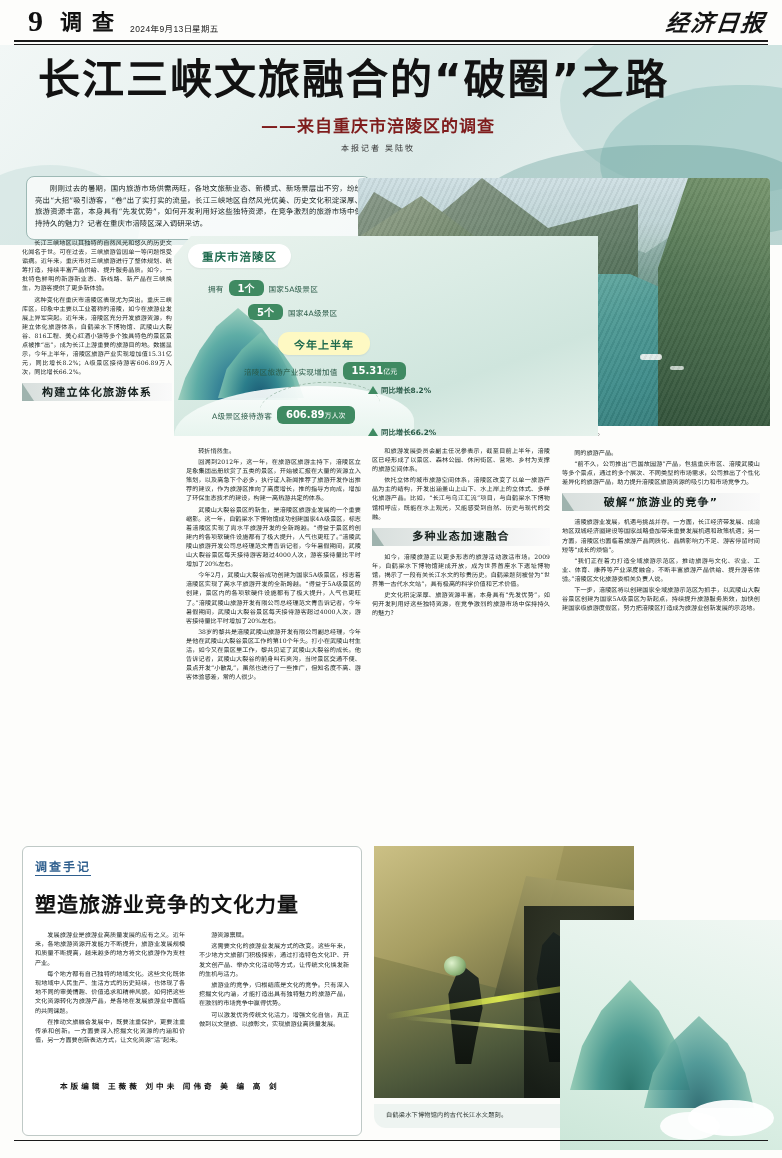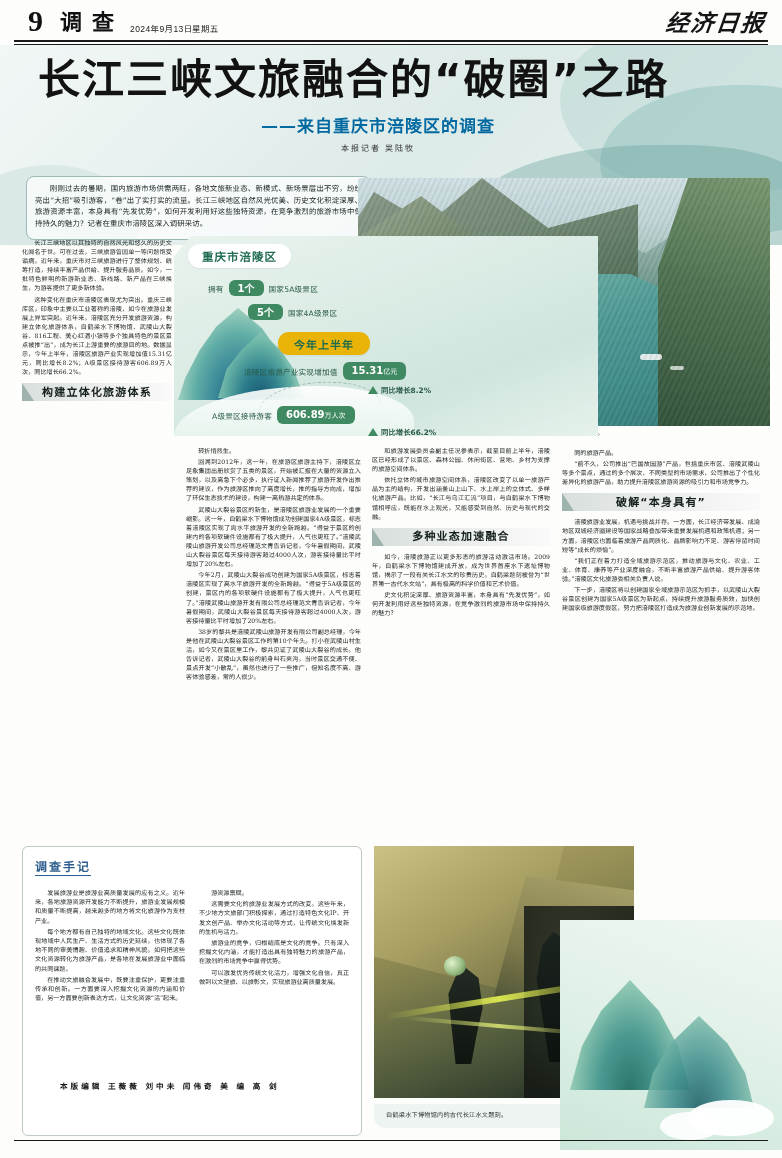--- a/index.html
+++ b/index.html
@@ -49,21 +49,21 @@
 
   
   .title-main{
     position:absolute;left:38px;top:56px;width:680px;
     font-size:42px;font-weight:bold;letter-spacing:2px;line-height:48px;
     font-family:"DejaVu Sans","Liberation Sans",sans-serif;color:#121212;
     white-space:nowrap;
   }
   .title-sub{
     position:absolute;left:38px;top:112px;width:680px;text-align:center;
-    font-size:17px;font-weight:bold;letter-spacing:1px;color:#0369a1;
+    font-size:17px;font-weight:bold;letter-spacing:1px;color:#7f1d1d;
     font-family:"DejaVu Serif","Liberation Serif",serif;
   }
   .title-byline{
     position:absolute;left:38px;top:142px;width:680px;text-align:center;
     font-size:8px;letter-spacing:2px;color:#333;
   }
 
   
   .lead-box{
     position:absolute;left:26px;top:176px;width:345px;height:64px;
@@ -136,21 +136,21 @@
     font-family:"DejaVu Sans","Liberation Sans",sans-serif;}
   .ip-chip{
     background:#3f8a62;color:#fff;border-radius:6px;padding:2.5px 9px;
     font-size:10px;font-weight:bold;line-height:11px;
     font-family:"DejaVu Sans","Liberation Sans",sans-serif;white-space:nowrap;
   }
   .ip-chip .unit{font-size:7px;font-weight:normal;}
   .ip-r1{left:34px;top:44px;}
   .ip-r2{left:74px;top:68px;}
   .ip-period{
-    position:absolute;left:104px;top:96px;padding:3.5px 16px;background:#eab308;border-radius:11px;
+    position:absolute;left:104px;top:96px;padding:3.5px 16px;background:#fef9c3;border-radius:11px;
     font-size:11px;font-weight:bold;color:#1f6b4f;letter-spacing:1px;
     box-shadow:0 1px 2px rgba(0,0,0,.06);
     font-family:"DejaVu Sans","Liberation Sans",sans-serif;
   }
   .ip-stat1{left:50px;top:126px;margin-left:20px;}
   .ip-stat2{left:38px;top:170px;}
   .ip-growth{position:absolute;display:flex;align-items:center;gap:3px;}
   .ip-g1{left:194px;top:148px;}
   .ip-g2{left:194px;top:190px;}
   .tri-up{width:0;height:0;border-left:5px solid transparent;border-right:5px solid transparent;
@@ -370,29 +370,30 @@
       <span>多种业态加速融合</span>
     </div>
     <p>如今，涪陵旅游正以更多形态的旅游活动激活市场。2009年，白鹤梁水下博物馆建成开放，成为世界首座水下遗址博物馆，揭示了一段有关长江水文的珍贵历史。白鹤梁题刻被誉为“世界第一古代水文站”，具有极高的科学价值和艺术价值。</p>
     <p>史文化积淀深厚、旅游资源丰富，本身具有“先发优势”，如何开发利用好这些独特资源，在竞争激烈的旅游市场中保持持久的魅力？</p>
   </div>
 
   <div class="col c4">
     <p>同的旅游产品。</p>
     <p>“前不久，公司推出“巴国故园游”产品，包括重庆市区、涪陵武陵山等多个景点，通过的多个层次、不同类型的市场需求，公司推出了个性化差异化的旅游产品，助力提升涪陵区旅游资源的吸引力和市场竞争力。</p>
     <div class="sec-head">
-      <span>破解“本身具有”</span>
+      <span>破解“旅游业的竞争”</span>
     </div>
     <p>涪陵旅游业发展，机遇与挑战并存。一方面，长江经济带发展、成渝地区双城经济圈建设等国家战略叠加带来重要发展机遇和政策机遇；另一方面，涪陵区也面临着旅游产品同质化、品牌影响力不足、游客停留时间短等“成长的烦恼”。</p>
     <p>“我们正在着力打造全域旅游示范区，推动旅游与文化、农业、工业、体育、康养等产业深度融合，不断丰富旅游产品供给、提升游客体验。”涪陵区文化旅游委相关负责人说。</p>
     <p>下一步，涪陵区将以创建国家全域旅游示范区为抓手，以武陵山大裂谷景区创建为国家5A级景区为新起点，持续提升旅游服务质效，加快创建国家级旅游度假区，努力把涪陵区打造成为旅游业创新发展的示范地。</p>
   </div>
 
   <div class="notes-box">
     <div class="notes-tag">调查手记</div>
+    <div class="notes-title">塑造旅游业竞争的文化力量</div>
     <div class="notes-cols">
       <div>
         <p>发展旅游业是旅游业高质量发展的应有之义。近年来，各地旅游资源开发能力不断提升，旅游业发展规模和质量不断提高，越来越多的地方将文化旅游作为支柱产业。</p>
         <p>每个地方都有自己独特的地域文化。这些文化既体现地域中人民生产、生活方式的历史延续，也体现了各地不同的审美情趣、价值追求和精神风貌。如何把这些文化资源转化为旅游产品，是各地在发展旅游业中面临的共同课题。</p>
         <p>在推动文旅融合发展中，既要注重保护，更要注重传承和创新。一方面要深入挖掘文化资源的内涵和价值，另一方面要创新表达方式，让文化资源“活”起来。</p>
       </div>
       <div>
         <p>游资源禀赋。</p>
         <p>这需要文化的旅游业发展方式的改变。这些年来，不少地方文旅部门积极探索，通过打造特色文化IP、开发文创产品、举办文化活动等方式，让传统文化焕发新的生机与活力。</p>
         <p>旅游业的竞争，归根结底是文化的竞争。只有深入挖掘文化内涵，才能打造出具有独特魅力的旅游产品，在激烈的市场竞争中赢得优势。</p>

